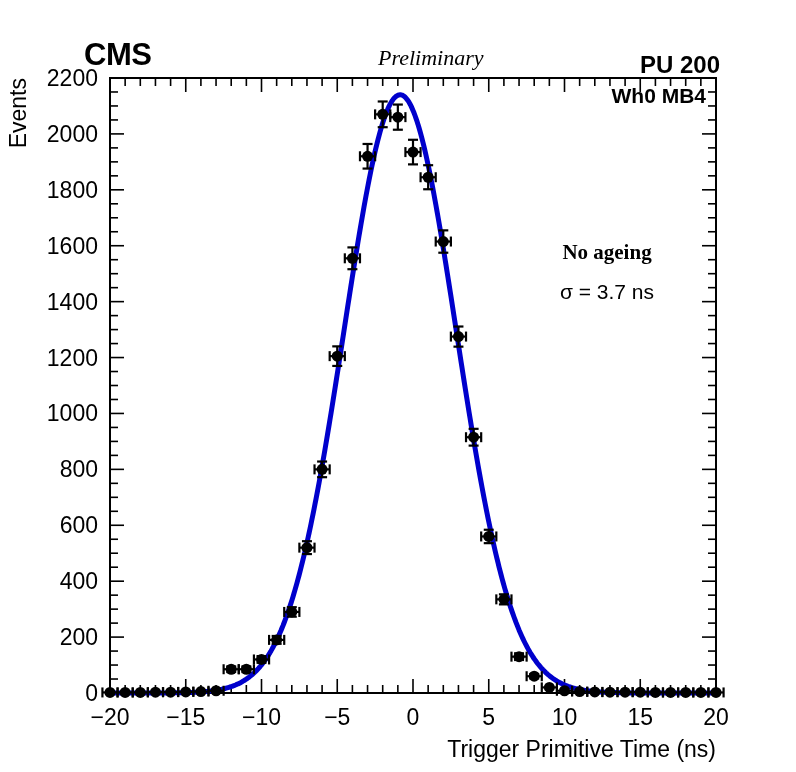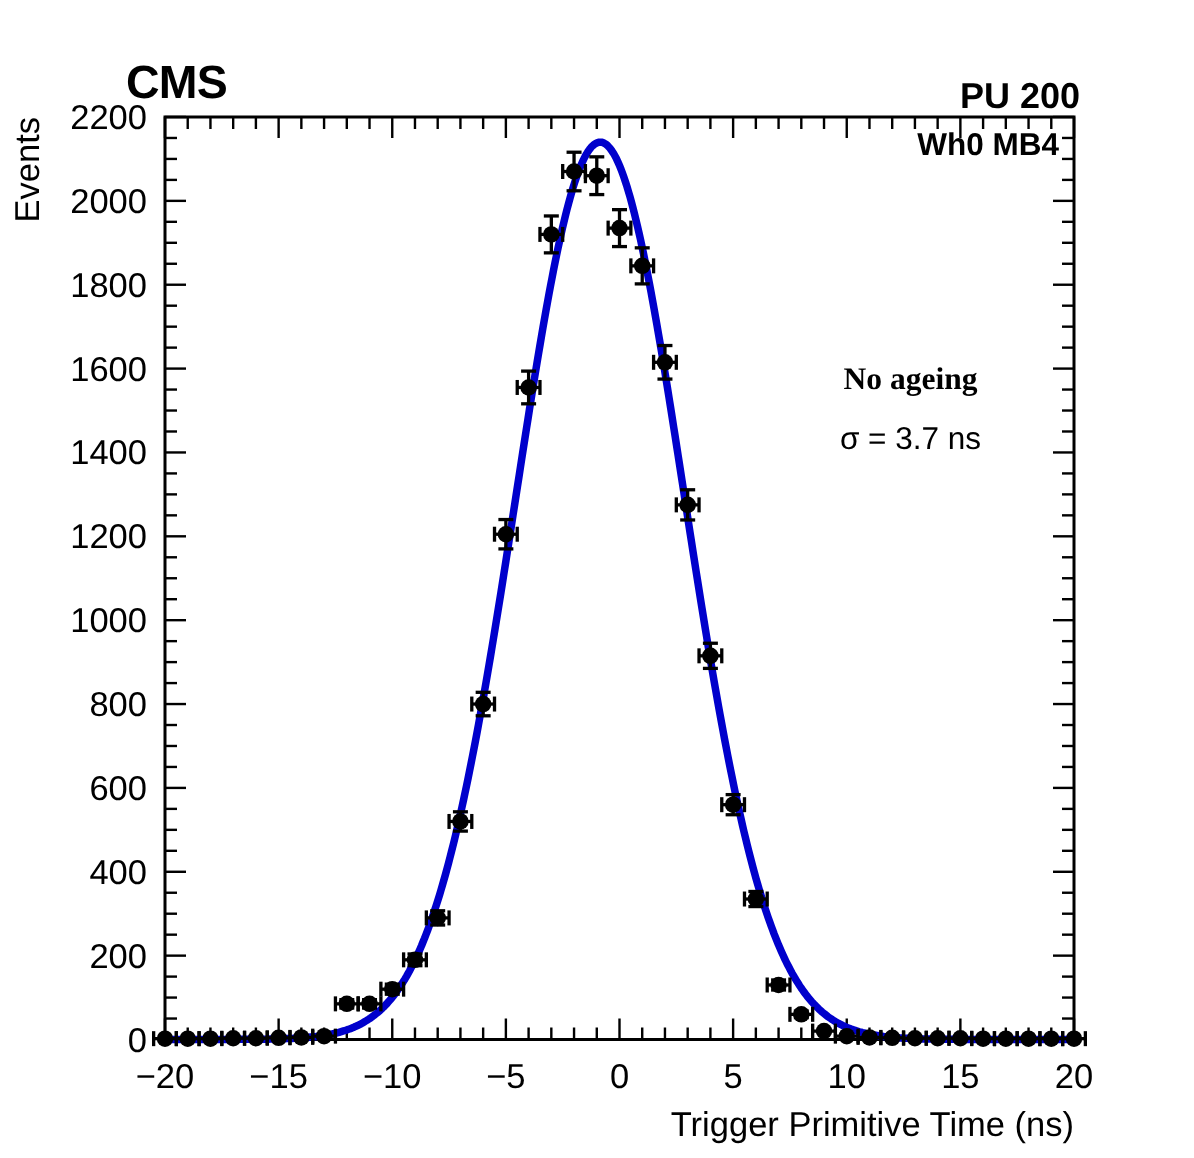--- a/index.html
+++ b/index.html
@@ -99,20 +99,21 @@
     fill: #000000;
   }
 </style>
 </head>
 <body>
 
 <div id="root">
 
   <div class="cms-header">
     <span class="cms-logo">CMS</span>
+    <span class="cms-prelim">Preliminary</span>
     <span class="cms-pu">PU 200</span>
   </div>
 
   <svg id="plot-svg" width="796" height="772">
     <g id="frame-group">
         <rect x="110" y="78" width="606" height="615" fill="none" stroke="#000" stroke-width="2"></rect>
       </g>
     <g id="xticks-group">
         <line x1="110" y1="693" x2="110" y2="679" stroke="#000" stroke-width="1.6"></line>
         <line x1="110" y1="78" x2="110" y2="92" stroke="#000" stroke-width="1.6"></line>

